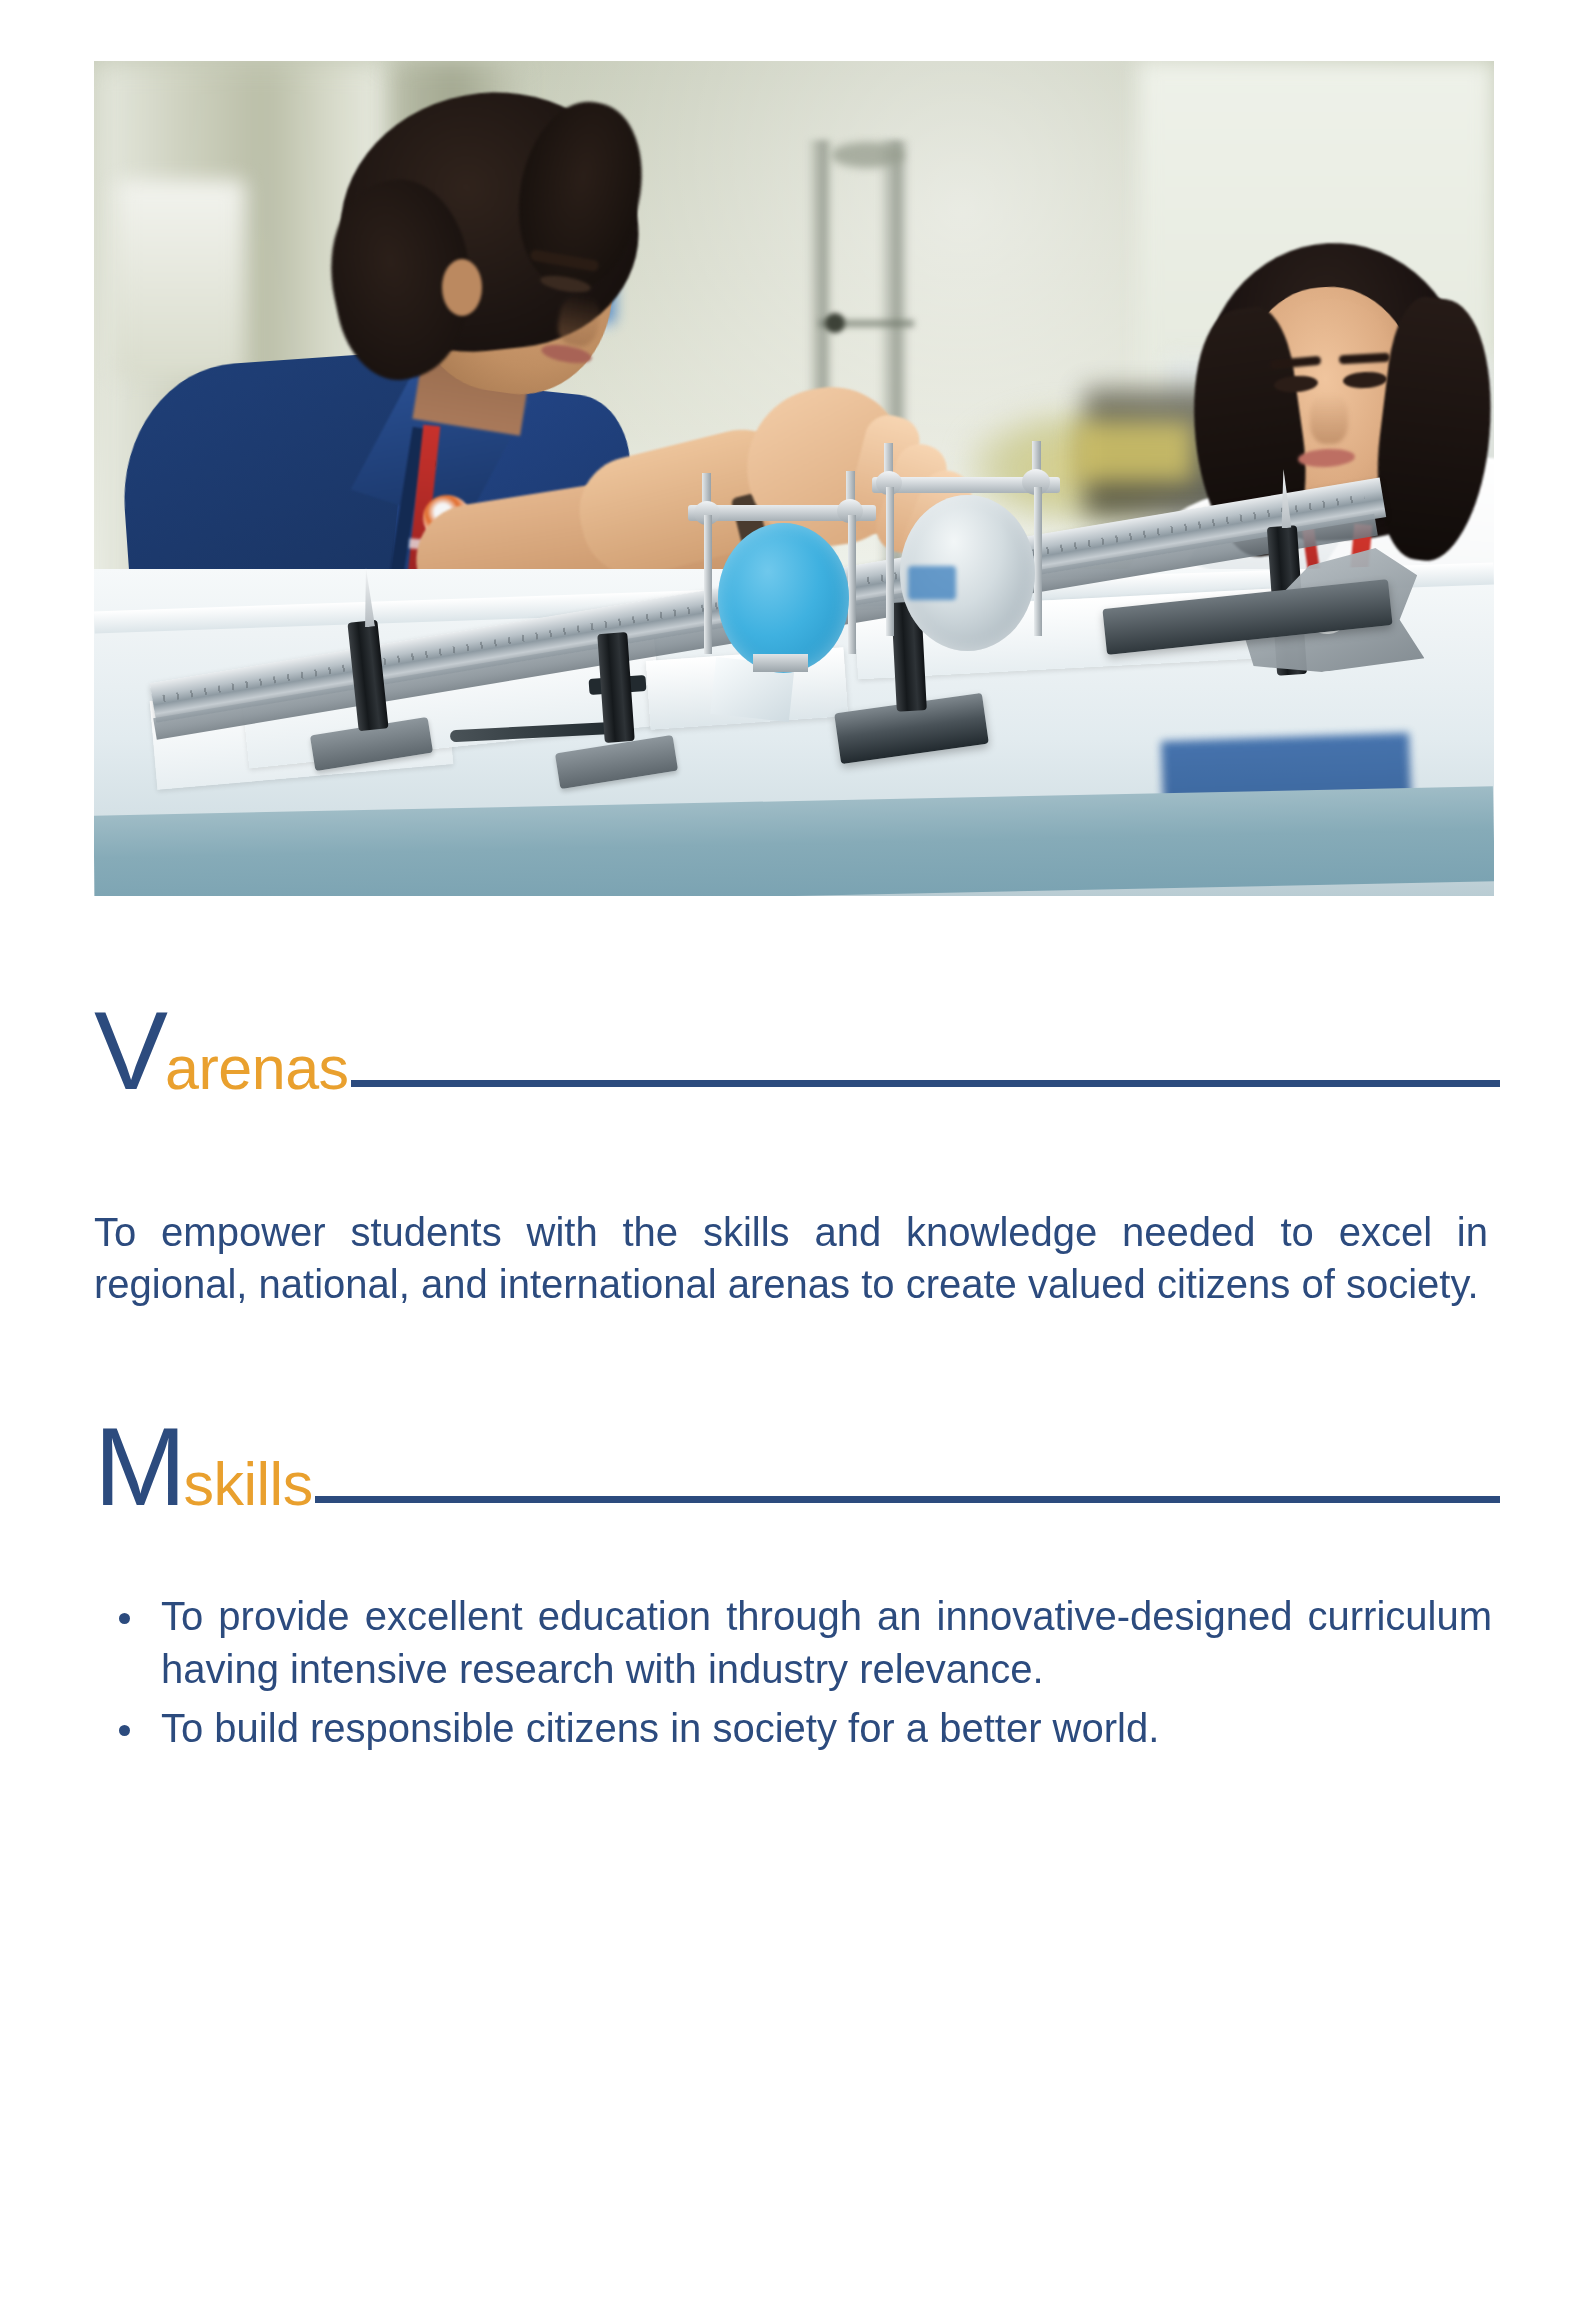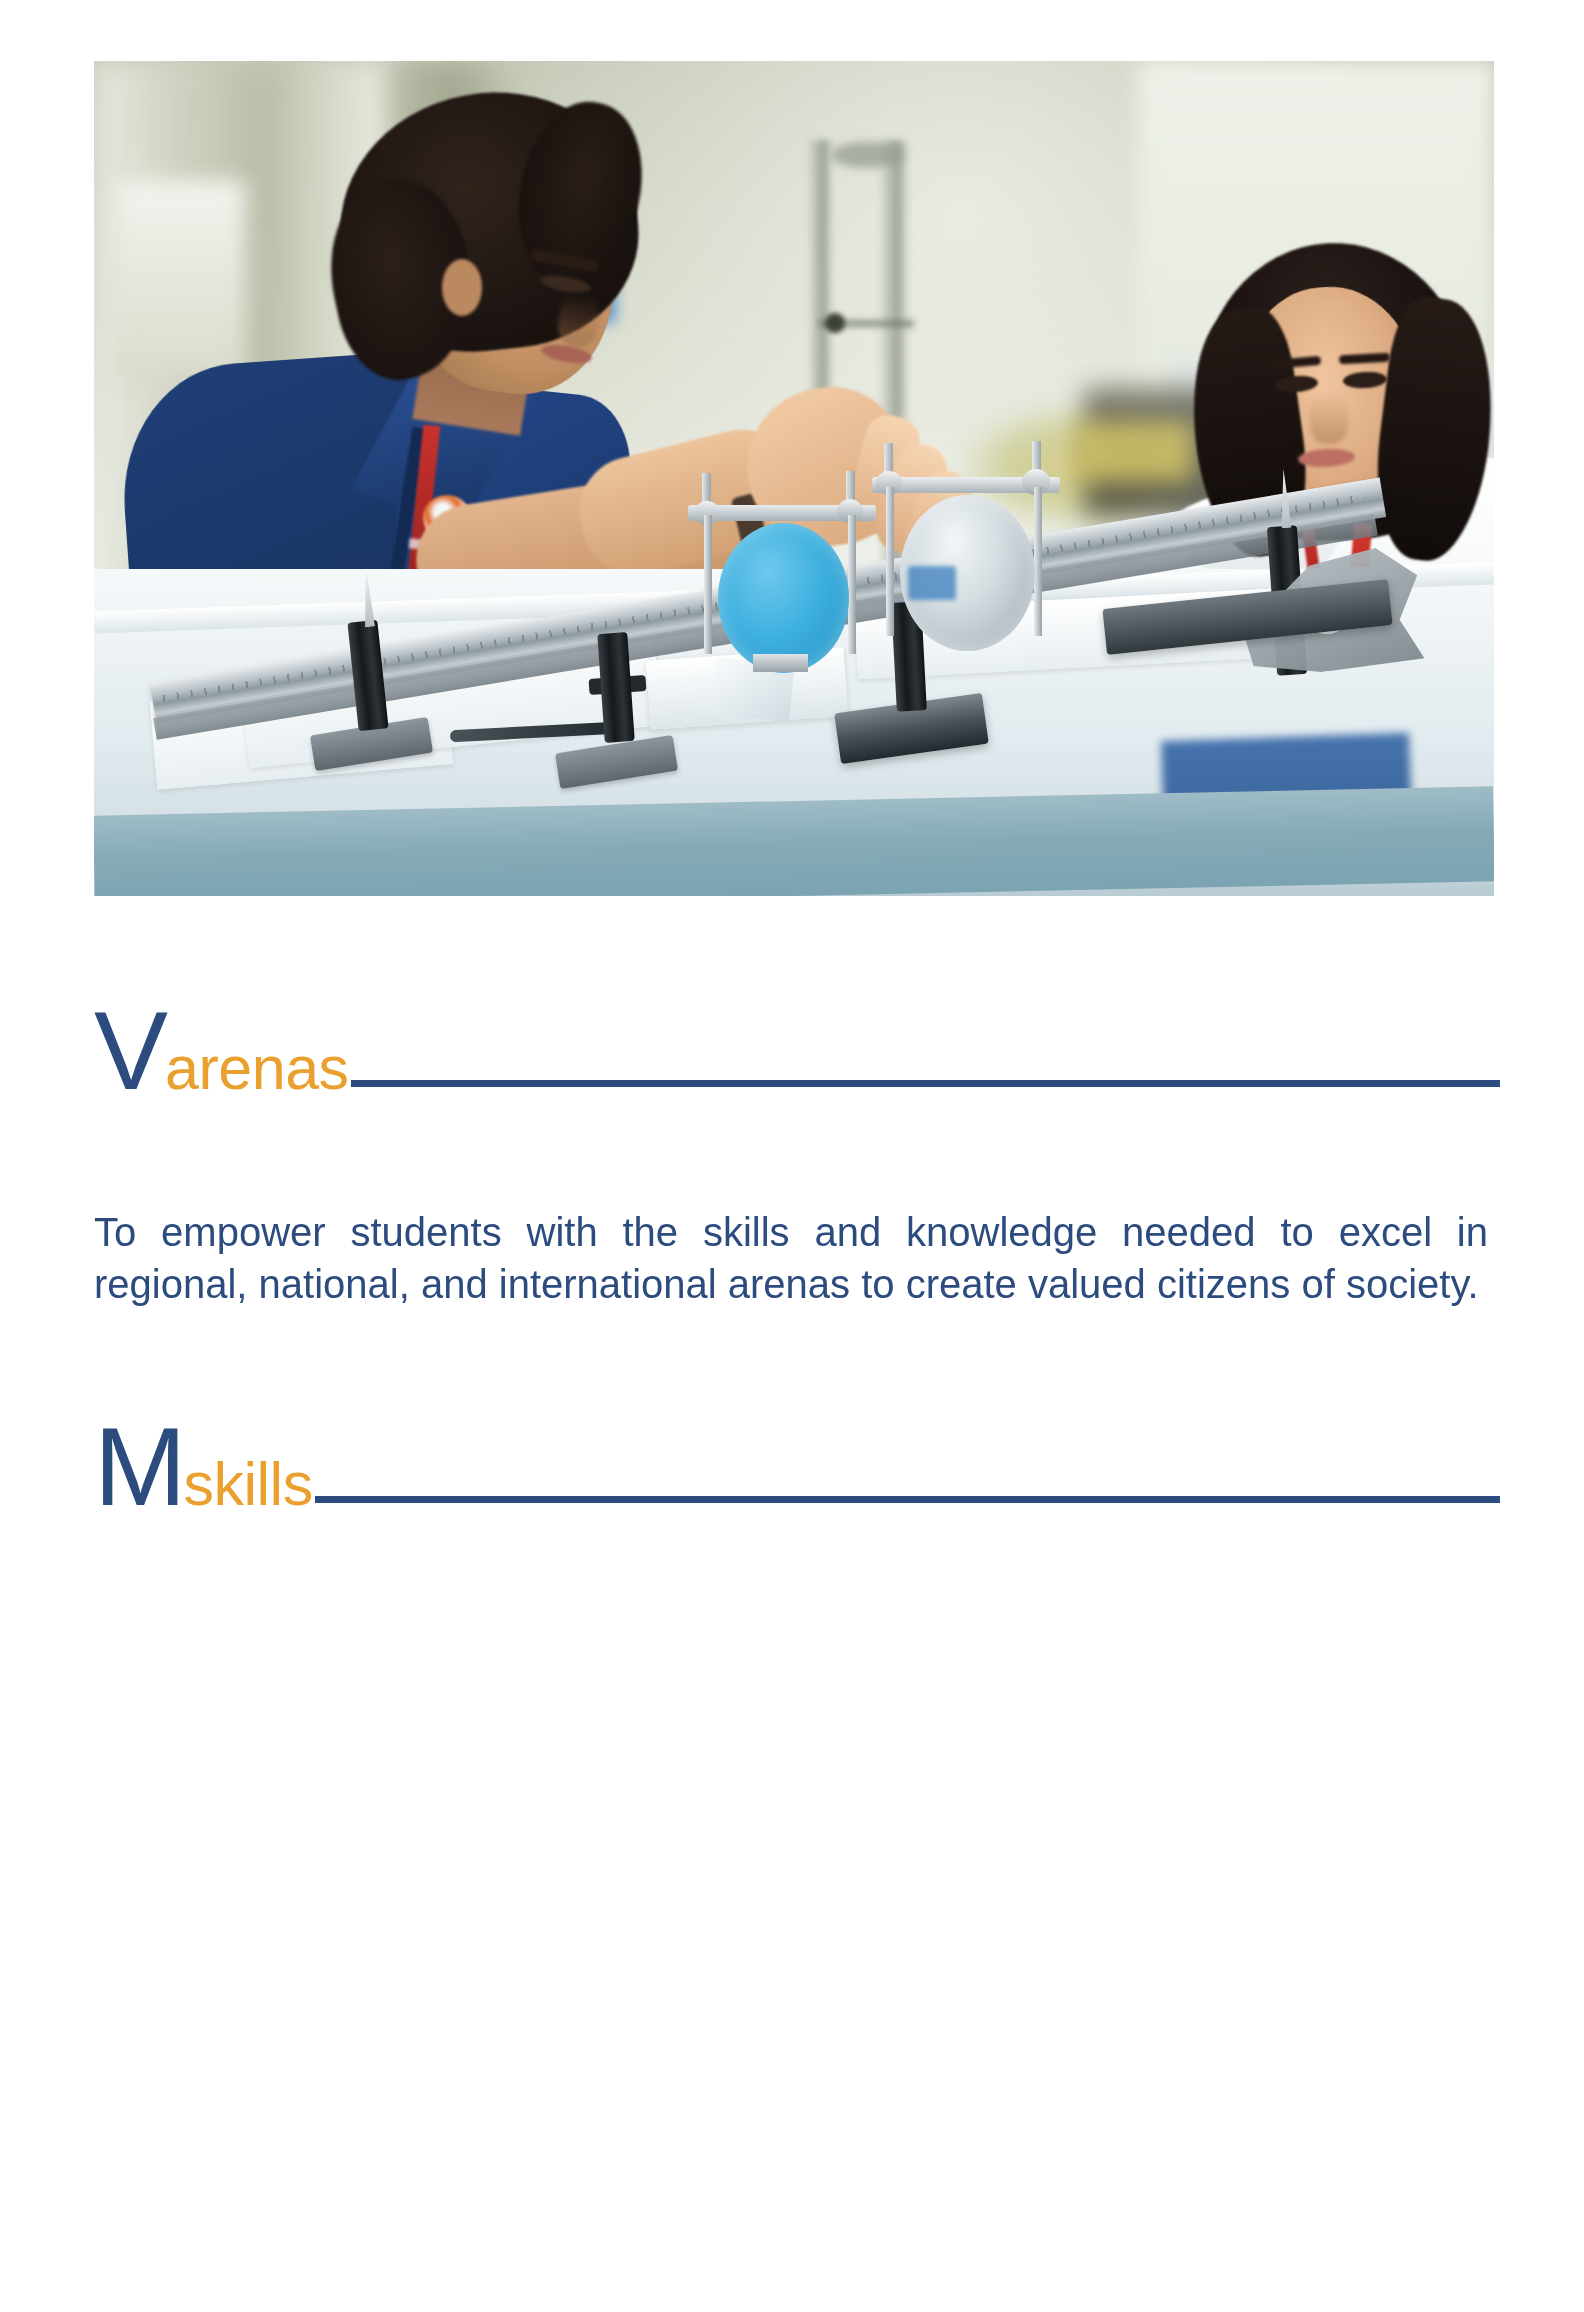--- a/index.html
+++ b/index.html
@@ -954,16 +954,18 @@
 
   <p class="vision-text">To empower students with the skills and knowledge needed to excel in regional, national, and international arenas to create valued citizens of society.</p>
 
   <div class="heading" id="mission-heading">
     <span class="cap">M</span>
     <span class="rest">skills</span>
     <span class="rule"></span>
   </div>
 
   <ul class="mission-list">
+    <li>To provide excellent education through an innovative-designed curriculum having intensive research with industry relevance.</li>
+    <li>To build responsible citizens in society for a better world.</li>
   </ul>
 
 </div>
 
 
 </body></html>

